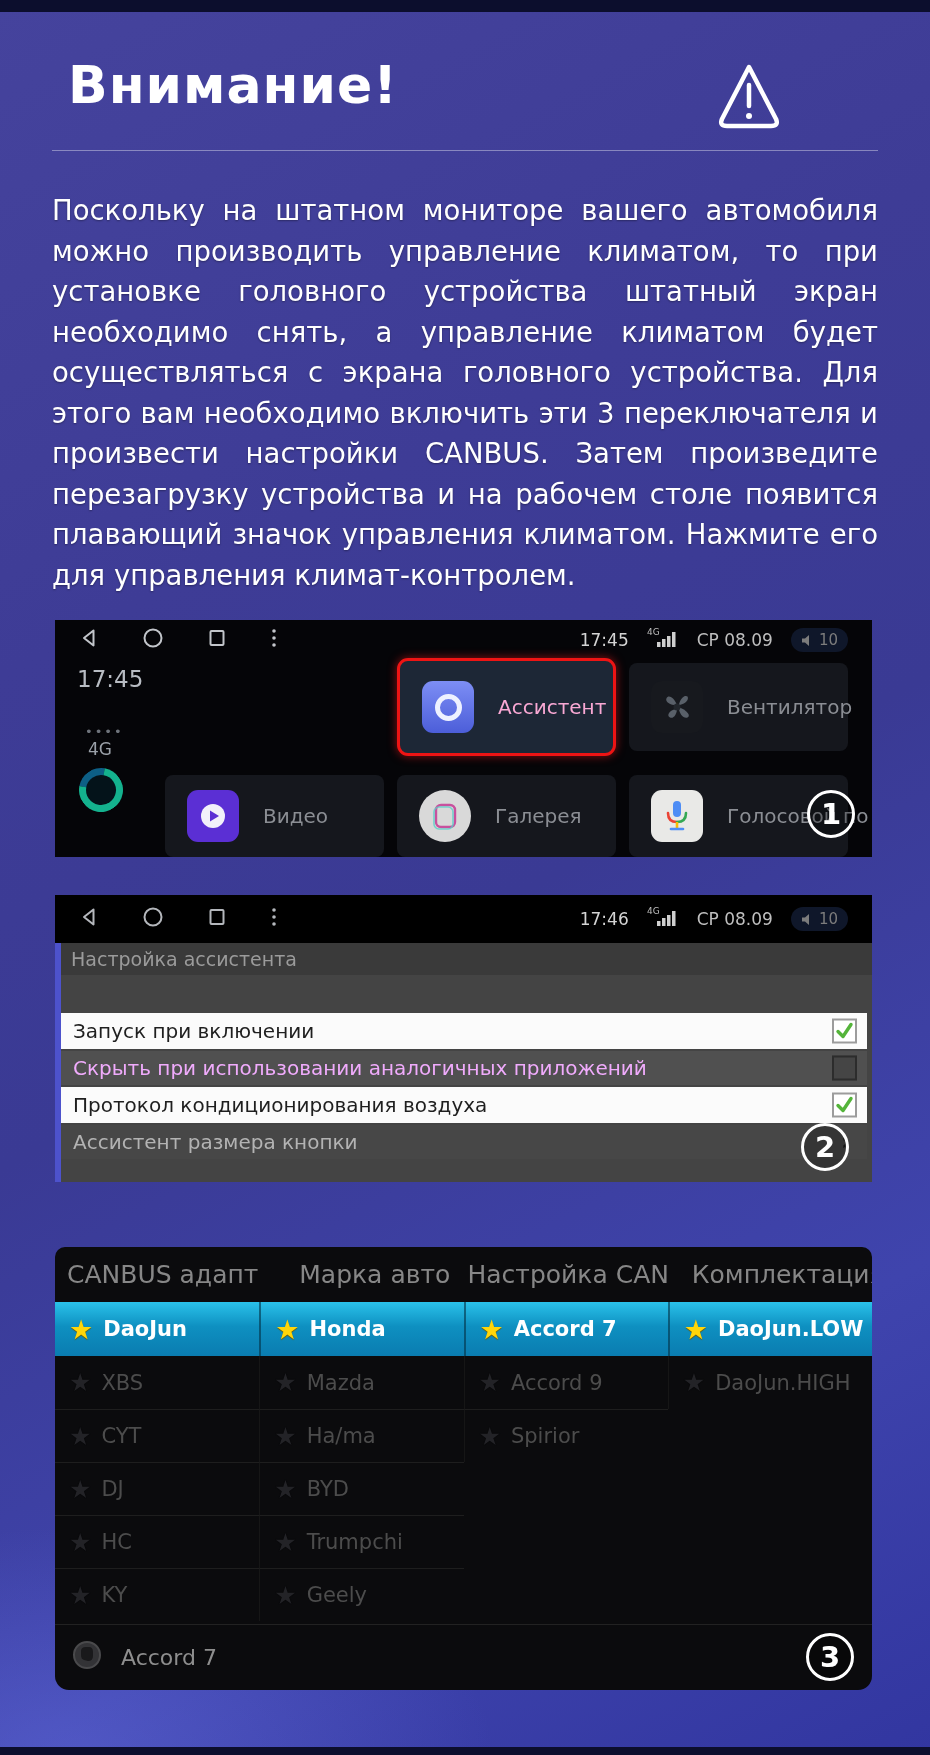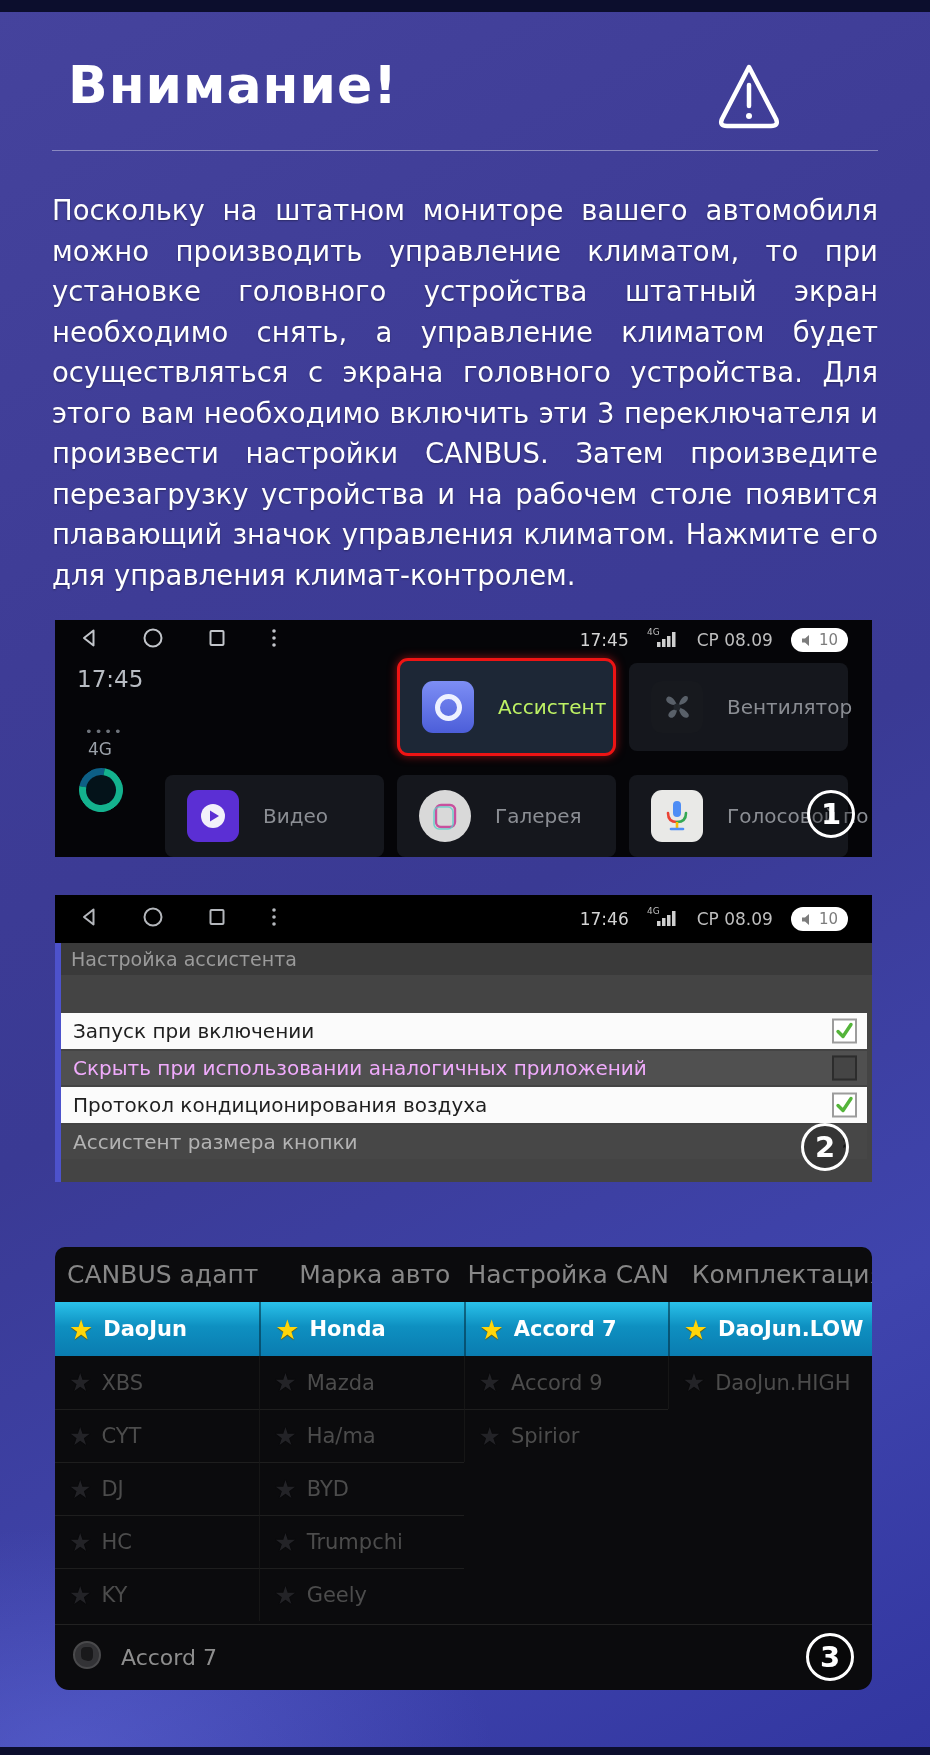--- a/index.html
+++ b/index.html
@@ -24,42 +24,42 @@
     color:#ffffff; font-size:27.5px; line-height:40.5px; text-align:justify;
     text-shadow:0 1px 2px rgba(0,0,0,.35);
   }
 
   
   .shot { position:absolute; left:55px; width:817px; overflow:hidden; }
   .navicons { position:absolute; left:22px; top:0; display:flex; align-items:center; gap:40px; }
   .sr { position:absolute; right:24px; top:0; display:flex; align-items:center; gap:18px; }
   .sr .t { color:#d4d4d4; font-size:17px; }
   .sr .d { color:#bfbfbf; font-size:17px; }
-  .volpill { display:flex; align-items:center; gap:5px; background:#ffffff; border-radius:12px; padding:3px 10px; color:#7c7c7c; font-size:15px; }
+  .volpill { display:flex; align-items:center; gap:5px; background:#0f172a; border-radius:12px; padding:3px 10px; color:#7c7c7c; font-size:15px; }
   .badge {
     position:absolute; width:48px; height:48px; border:3px solid #fff; border-radius:50%;
     display:flex; align-items:center; justify-content:center;
     color:#fff; font-size:29px; font-weight:700; background:rgba(0,0,0,.25); z-index:9;
   }
 
   
   .s1 { top:620px; height:237px; background:#050508; }
   .s1 .navicons, .s2 .navicons { height:40px; }
   .s1 .sr { height:40px; }
   .s1-time { position:absolute; left:22px; top:46px; color:#b8bcc3; font-size:23px; }
   .s1-dots { position:absolute; left:30px; top:104px; color:#6e737b; font-size:13px; letter-spacing:2px; }
   .s1-net { position:absolute; left:33px; top:119px; color:#9aa0a8; font-size:17px; }
   .teal-ring { position:absolute; left:24px; top:148px; width:44px; height:44px; border-radius:50%;
     border:7px solid #14b28e; border-top-color:#0d5f86; transform:rotate(-35deg); background:#04131a; }
   .tile { position:absolute; background:#15171d; border-radius:8px; display:flex; align-items:center; }
   .tile .ticon { width:52px; height:52px; border-radius:11px; margin-left:22px; flex:none;
     display:flex; align-items:center; justify-content:center; position:relative; }
   .tile .tlabel { margin-left:24px; color:#8b8e94; font-size:20px; white-space:nowrap; }
   .tile.hl { border:3px solid #ee1414; border-radius:11px; background:#1d2736; box-shadow:0 0 10px rgba(255,25,25,.55); }
-  .tile.hl .tlabel { color:#bef264; }
+  .tile.hl .tlabel { color:#f9a8d4; }
   .ticon.car { background:#5a13ad; }
   .ticon.assist { background:linear-gradient(180deg,#7d8ef5,#4c5ed9); }
   .ticon.assist .ring { width:27px; height:27px; border:5px solid #eef1ff; border-radius:50%; }
   .ticon.fan { background:#17191e; }
   .ticon.video { background:#5b2fd4; }
   .ticon.gallery { background:#d9d9d9; border-radius:50%; }
   .ticon.voice { background:#e9e9e7; }
 
   
   .s2 { top:895px; height:287px; background:#444444; }

